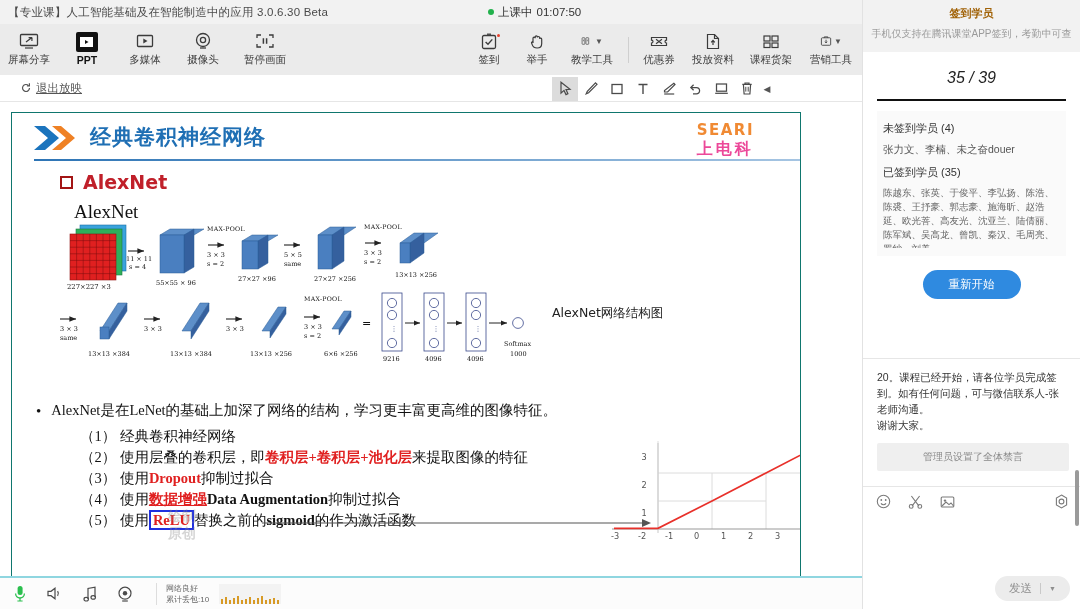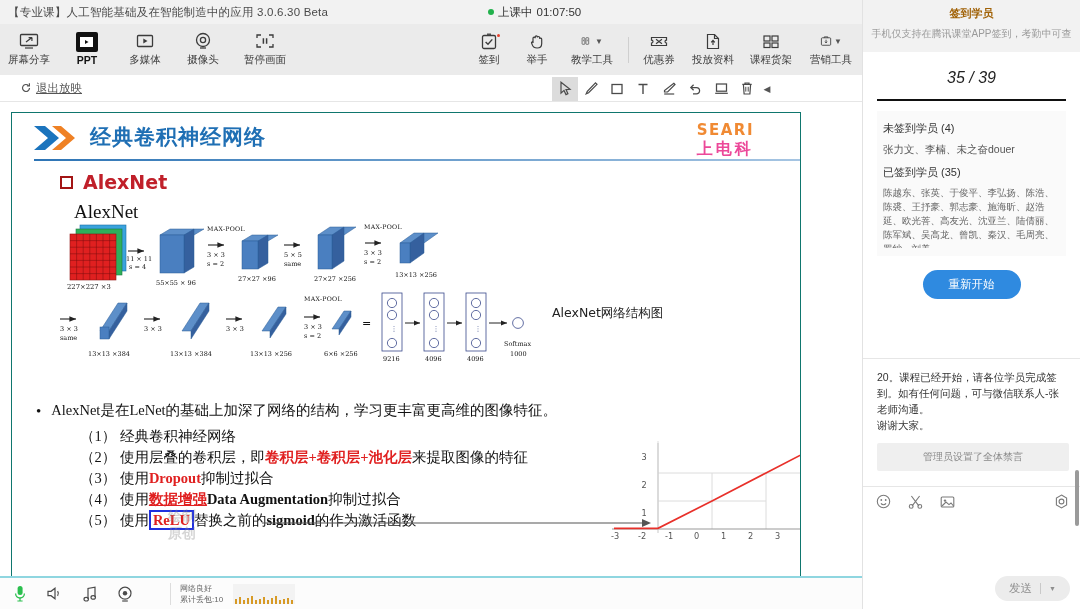--- a/index.html
+++ b/index.html
@@ -138,21 +138,21 @@
 
   
   .wmark { position: absolute; left: 154px; top: 392px; width: 76px; height: 40px;
     opacity: .35; }
   .bottombar {
     position: absolute; left: 0; top: 576px; width: 862px; height: 33px;
     background: #fcfcfc; border-top: 2px solid #8fd6e0; display: flex; align-items: center;
     padding-left: 10px; gap: 15px;
   }
   .bb-ico { width: 20px; height: 20px; display: flex; align-items: center; justify-content: center; cursor: pointer;}
-  .net-box { display: flex; align-items: center; gap: 10px; border-left: 1px solid #ddd; padding-left: 9px; margin-left: 20px;}
+  .net-box { display: flex; align-items: center; gap: 10px; border-left: 1px solid #ddd; padding-left: 9px; margin-left: 6px;}
   .net-txt { font-size: 8px; color: #666; line-height: 11px; }
   .net-graph { width: 62px; height: 20px; background: #f3f3f3; position: relative; overflow:hidden;}
 
   
   .sidebar {
     position: absolute; left: 862px; top: 0; width: 218px; height: 609px;
     background: #fff; border-left: 1px solid #e2e2e2;
   }
   .sb-head {
     height: 52px; background: #f2f2f2; padding-top: 6px; text-align: center;

